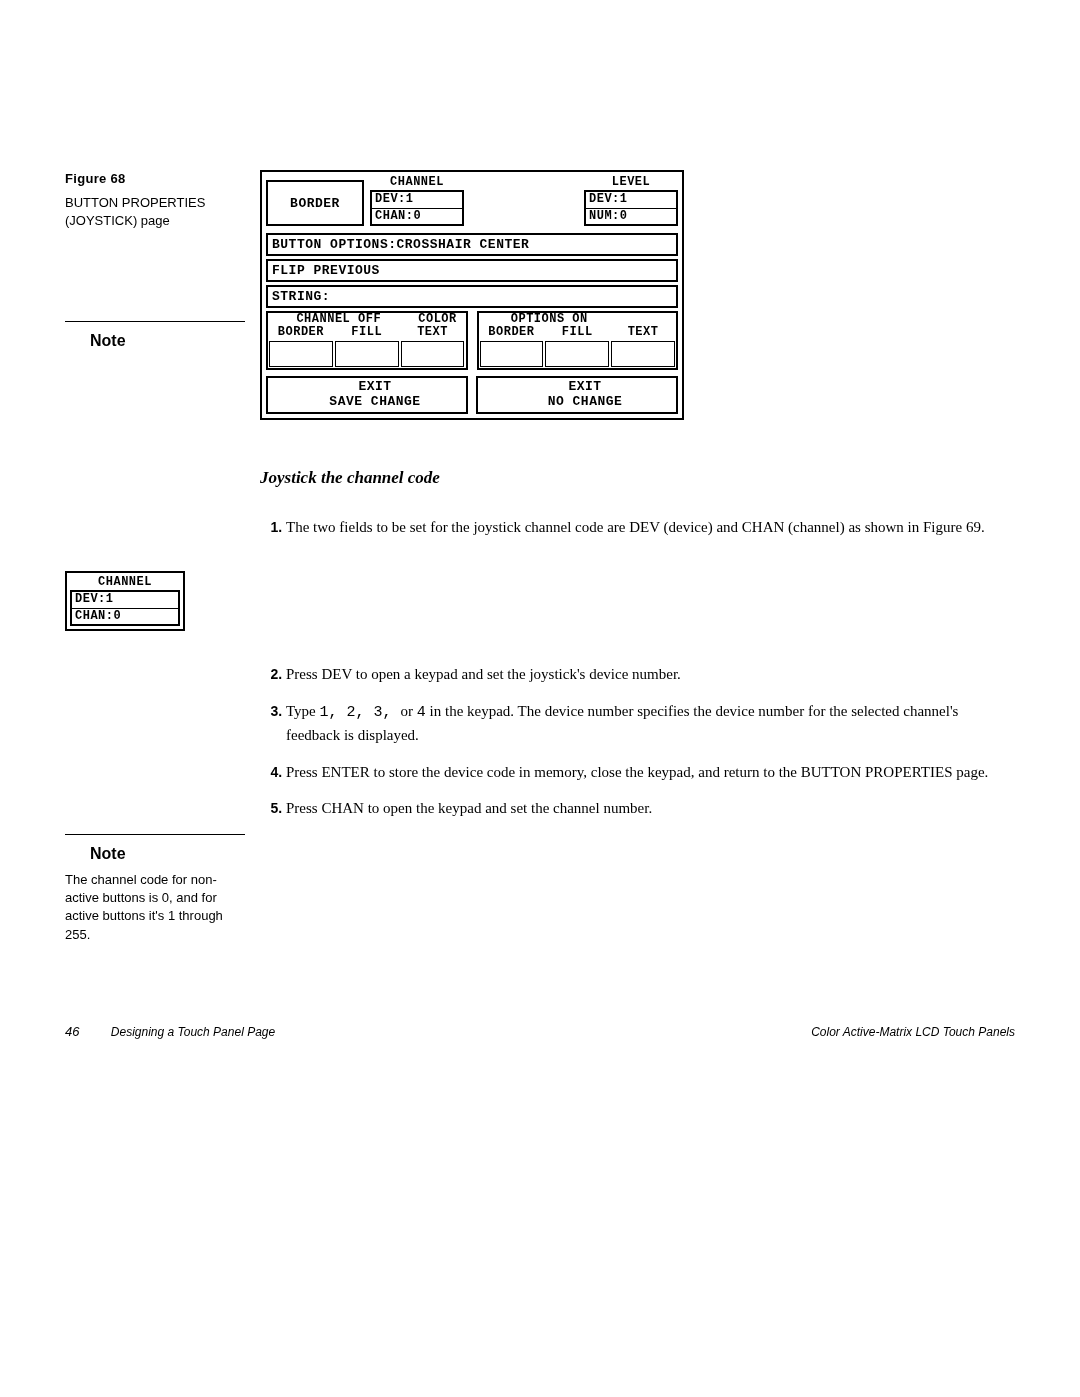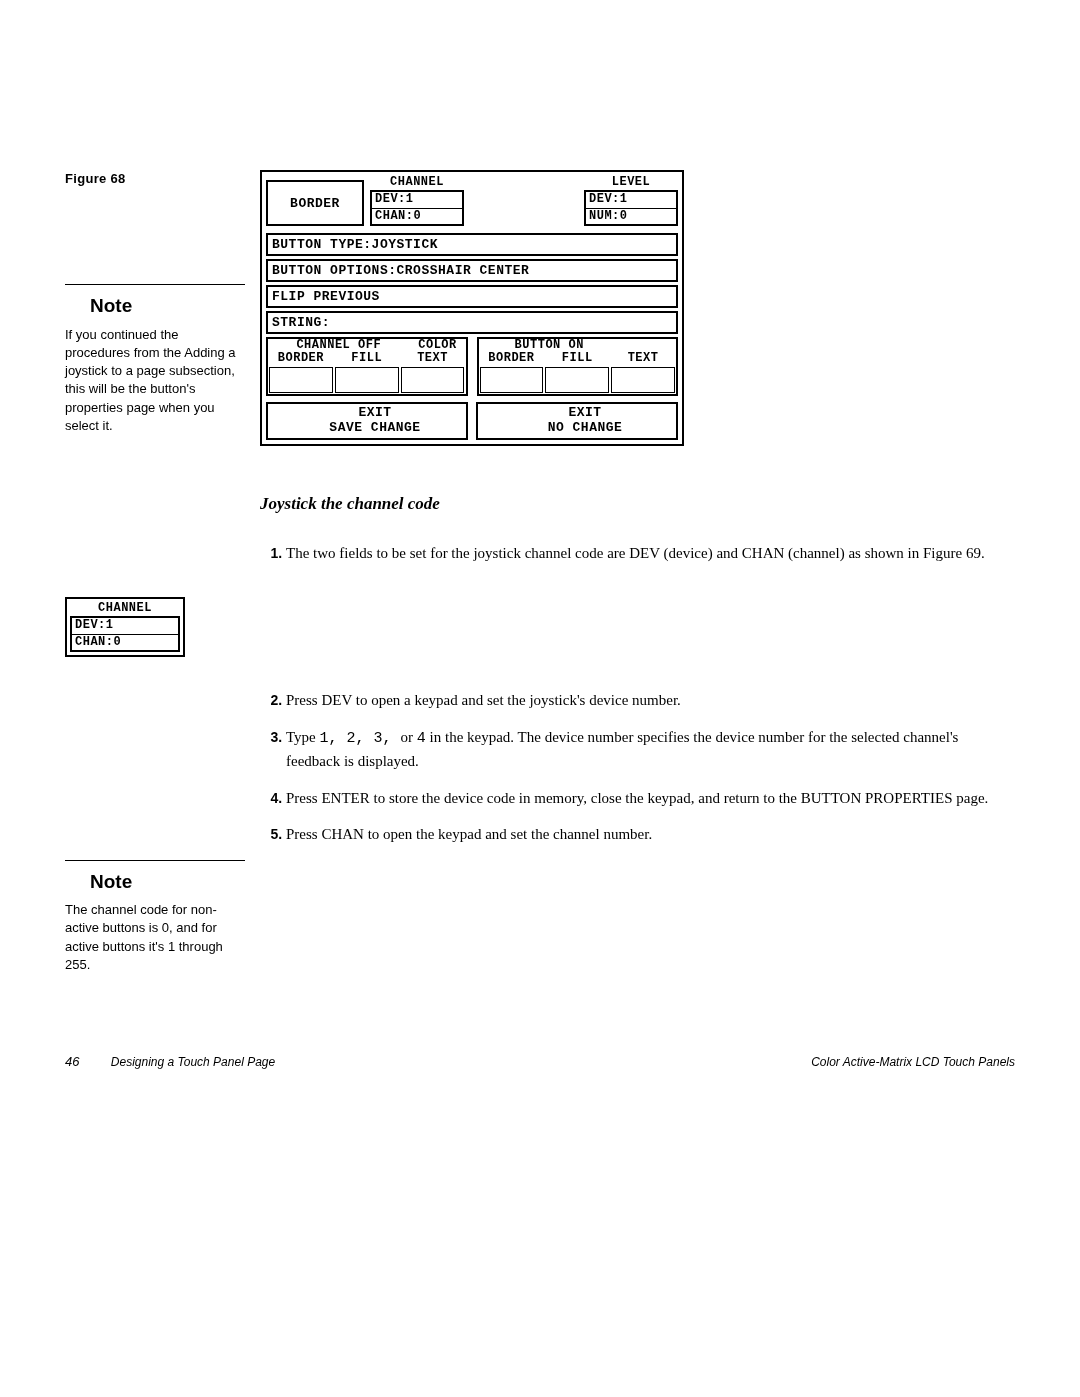--- a/index.html
+++ b/index.html
@@ -44,21 +44,21 @@
   }
   .note-rule {
     border: none;
     border-top: 1px solid #000;
     margin: 0 0 8px 0;
     width: 180px;
   }
   .note-title {
     font-family: Helvetica, Arial, sans-serif;
     font-weight: bold;
-    font-size: 19px;
+    font-size: 16px;
     margin-bottom: 6px;
     padding-left: 25px;
   }
   .note-body {
     font-family: Helvetica, Arial, sans-serif;
     font-size: 13px;
     line-height: 1.4;
   }
 
   
@@ -248,25 +248,25 @@
   }
 </style>
 </head>
 <body>
 
 <div class="page">
 
   <div class="two-col">
     <div class="left-col">
       <div class="fig-title">Figure 68</div>
+      <div class="caption">BUTTON PROPERTIES (JOYSTICK) page</div>
 
       <div style="height:90px"></div>
       <hr class="note-rule">
       <div class="note-title">Note</div>
-      <div class="note-body">If you continued the procedures from the Adding a joystick to a page subsection, this will be the button's properties page when you select it.</div>
     </div>
 
     <div class="right-col">
       <div class="panel lcd">
 
         <div class="row" style="justify-content:space-between;">
           <div style="display:flex;gap:6px;align-items:flex-end">
             <div class="cell-border-btn">BORDER</div>
             <div class="chan-lev-box">
               <div class="chan-lev-label">CHANNEL</div>
@@ -278,21 +278,20 @@
           </div>
           <div class="chan-lev-box">
             <div class="chan-lev-label">LEVEL</div>
             <div class="chan-lev-fields">
               <div>DEV:1</div>
               <div class="sep">NUM:0</div>
             </div>
           </div>
         </div>
 
-        <div class="full-row">BUTTON TYPE:JOYSTICK</div>
         <div class="full-row">BUTTON OPTIONS:CROSSHAIR CENTER</div>
         <div class="full-row">FLIP  PREVIOUS</div>
         <div class="full-row">STRING:</div>
 
         <div class="color-row">
           <div class="color-half">
             <div class="color-title-row">
               <span class="grp-name">CHANNEL OFF</span>
               <span class="grp-color">COLOR</span>
             </div>
@@ -302,21 +301,21 @@
               <span class="color-cell">TEXT</span>
             </div>
             <div class="color-boxes">
               <div class="color-box"></div>
               <div class="color-box"></div>
               <div class="color-box"></div>
             </div>
           </div>
           <div class="color-half">
             <div class="color-title-row">
-              <span class="grp-name">BUTTON ON</span>
+              <span class="grp-name">OPTIONS ON</span>
               <span class="grp-color" style="visibility:hidden">.</span>
             </div>
             <div class="color-sub-row">
               <span class="color-cell">BORDER</span>
               <span class="color-cell">FILL</span>
               <span class="color-cell">TEXT</span>
             </div>
             <div class="color-boxes">
               <div class="color-box"></div>
               <div class="color-box"></div>

